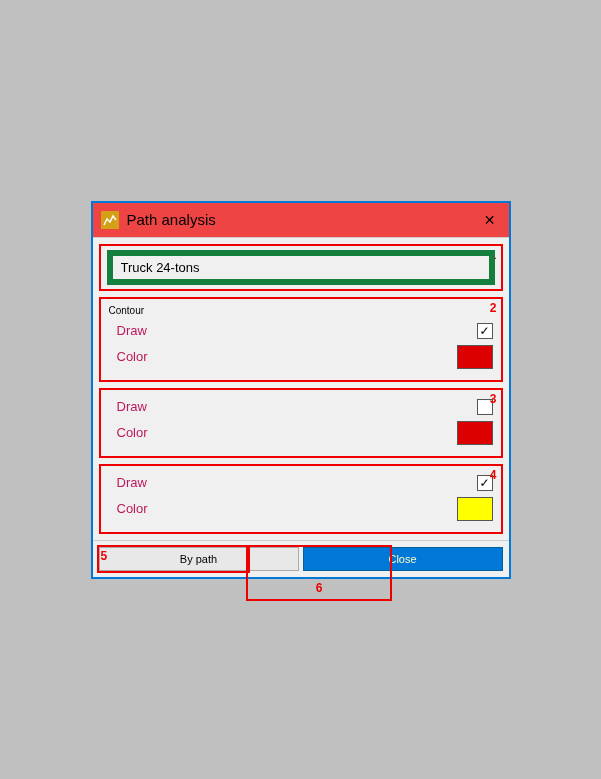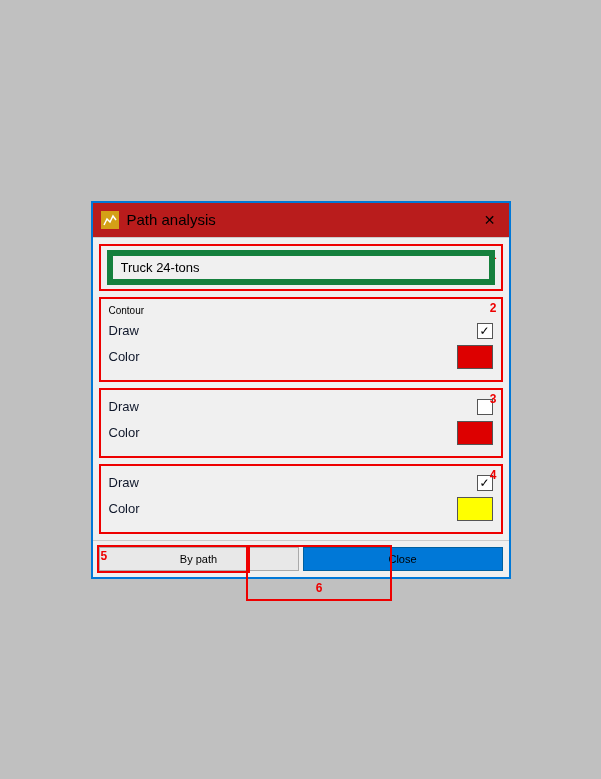--- a/index.html
+++ b/index.html
@@ -15,21 +15,21 @@
     }
 
     .dialog {
       background: #f0f0f0;
       border: 2px solid #0078d7;
       width: 420px;
       position: relative;
     }
 
     .title-bar {
-      background: #b91c1c;
+      background: #ef4444;
       display: flex;
       align-items: center;
       padding: 6px 8px;
       border-bottom: 1px solid #ccc;
       gap: 8px;
     }
 
     .title-bar-icon {
       width: 18px;
       height: 18px;
@@ -96,21 +96,22 @@
 
     .property-row {
       display: flex;
       align-items: center;
       justify-content: space-between;
       padding: 3px 0;
     }
 
     .property-name {
       font-size: 13px;
-      color: #0f172a;
+      color: #be185d;
+      margin-left: 8px;
     }
 
     .checkbox-custom {
       width: 16px;
       height: 16px;
       border: 1px solid #555;
       background: white;
       display: flex;
       align-items: center;
       justify-content: center;
@@ -138,21 +139,21 @@
       padding: 5px 24px;
       font-size: 11px;
       background: #e8e8e8;
       border: 1px solid #aaa;
       cursor: pointer;
       white-space: nowrap;
     }
 
     .btn-close {
       background: #0078d7;
-      color: #000000;
+      color: #fef9c3;
       border: 1px solid #0060a0;
     }
 
     .num-badge {
       position: absolute;
       color: #e00;
       font-size: 12px;
       font-weight: bold;
     }
   </style>

